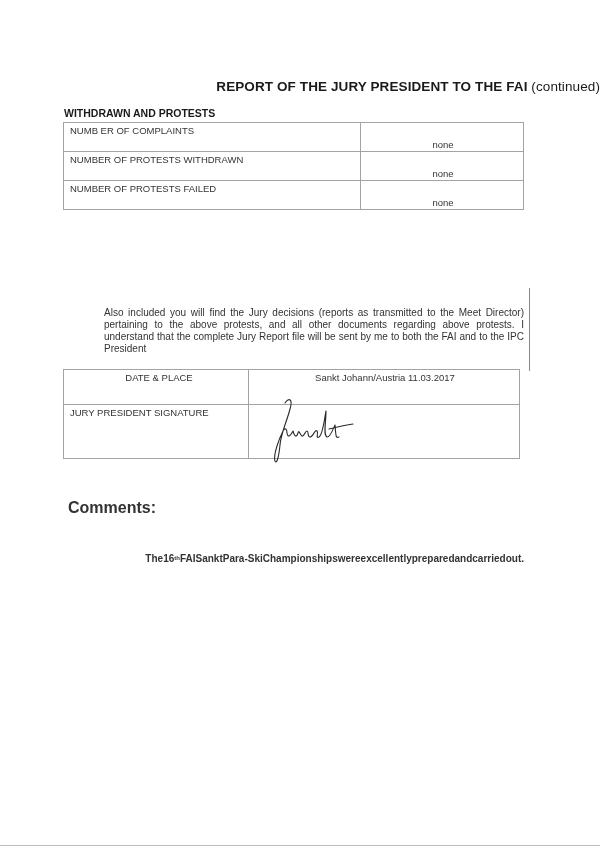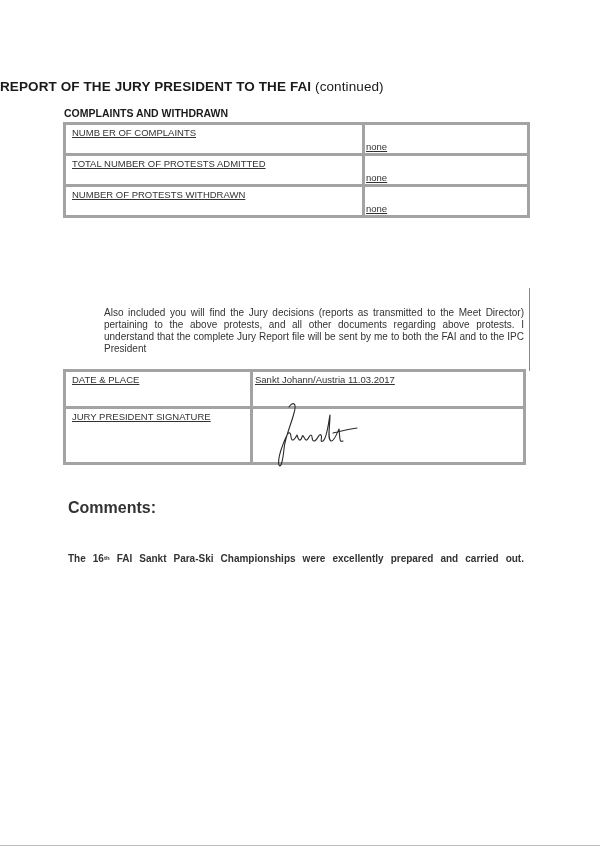--- a/index.html
+++ b/index.html
@@ -13,21 +13,21 @@
       position: relative;
       overflow: hidden;
       font-family: "Liberation Sans", sans-serif;
       color: #222;
     }
     .title {
       position: absolute;
       left: 0;
       width: 600px;
       top: 79px;
-      text-align: left;
+      text-align: right;
       font-size: 13.5px;
       font-weight: bold;
       color: #1a1a1a;
       letter-spacing: 0.1px;
     }
     .title .cont {
       font-weight: normal;
     }
     .section-heading {
       position: absolute;
@@ -36,42 +36,41 @@
       font-size: 10.5px;
       font-weight: bold;
       color: #1a1a1a;
     }
     table.grid {
       position: absolute;
       border-collapse: collapse;
       table-layout: fixed;
     }
     table.grid td {
-      border: 3px solid #a3a3a3;
+      border: 1px solid #a3a3a3;
       vertical-align: top;
       padding: 0;
       font-size: 9.5px;
       color: #333;
-      text-decoration: underline;
     }
     #complaints-table {
       left: 63px;
       top: 122px;
       width: 454px;
     }
     #complaints-table td {
       height: 26px;
     }
     #complaints-table td.label {
       width: 290px;
       padding: 2px 0 0 6px;
     }
     #complaints-table td.value {
       width: 162px;
-      text-align: left;
+      text-align: center;
       vertical-align: bottom;
       padding-bottom: 1px;
       margin-top: 40px;
     }
     #complaints-table td.value span {
       position: relative;
       left: 1px;
     }
     .note {
       position: absolute;
@@ -98,21 +97,21 @@
     }
     #signature-table td.label {
       width: 178px;
       padding: 2px 0 0 6px;
     }
     #signature-table td.value {
       width: 268px;
       padding: 2px 0 0 2px;
       position: relative;
     }
-    #signature-table tr.r1 td { height: 32px; }
+    #signature-table tr.r1 td { height: 32px; text-align: center; }
     #signature-table tr.r2 td { height: 51px; }
     .signature {
       position: absolute;
       left: 14px;
       top: -10px;
       width: 110px;
       height: 70px;
       overflow: visible;
     }
     .comments-label {
@@ -128,21 +127,21 @@
       left: 68px;
       top: 553px;
       width: 456px;
       font-size: 10px;
       font-weight: bold;
       line-height: 12px;
       color: #333;
     }
     .comments-body .line1 {
       display: flex;
-      justify-content: space-between;
+      justify-content: flex-end;
     }
     .comments-body sup {
       font-size: 6px;
       vertical-align: top;
       position: relative;
       top: -1px;
     }
     .bottom-edge {
       position: absolute;
       left: 0;
@@ -155,34 +154,34 @@
 </head>
 <body>
 
 <div>
 
   <div class="title">
     <span>REPORT OF THE JURY PRESIDENT TO THE FAI</span>
     <span class="cont">(continued)</span>
   </div>
 
-  <div class="section-heading">COMPLAINTS AND WITHDRAWN</div>
+  <div class="section-heading">WITHDRAWN AND PROTESTS</div>
 
   <table class="grid" id="complaints-table">
     <tbody>
       <tr>
         <td class="label">NUMB ER OF COMPLAINTS</td>
         <td class="value"><span>none</span></td>
       </tr>
       <tr>
-        <td class="label">TOTAL NUMBER OF PROTESTS ADMITTED</td>
+        <td class="label">NUMBER OF PROTESTS WITHDRAWN</td>
         <td class="value"><span>none</span></td>
       </tr>
       <tr>
-        <td class="label">NUMBER OF PROTESTS WITHDRAWN</td>
+        <td class="label">NUMBER OF PROTESTS FAILED</td>
         <td class="value"><span>none</span></td>
       </tr>
     </tbody>
   </table>
 
   <div class="note">Also included you will find the Jury decisions (reports as transmitted to the Meet Director) pertaining to the above protests, and all other documents regarding above protests. I understand that the complete Jury Report file will be sent by me to both the FAI and to the IPC President</div>
   <div class="margin-line"></div>
 
   <table class="grid" id="signature-table">
     <tbody>

